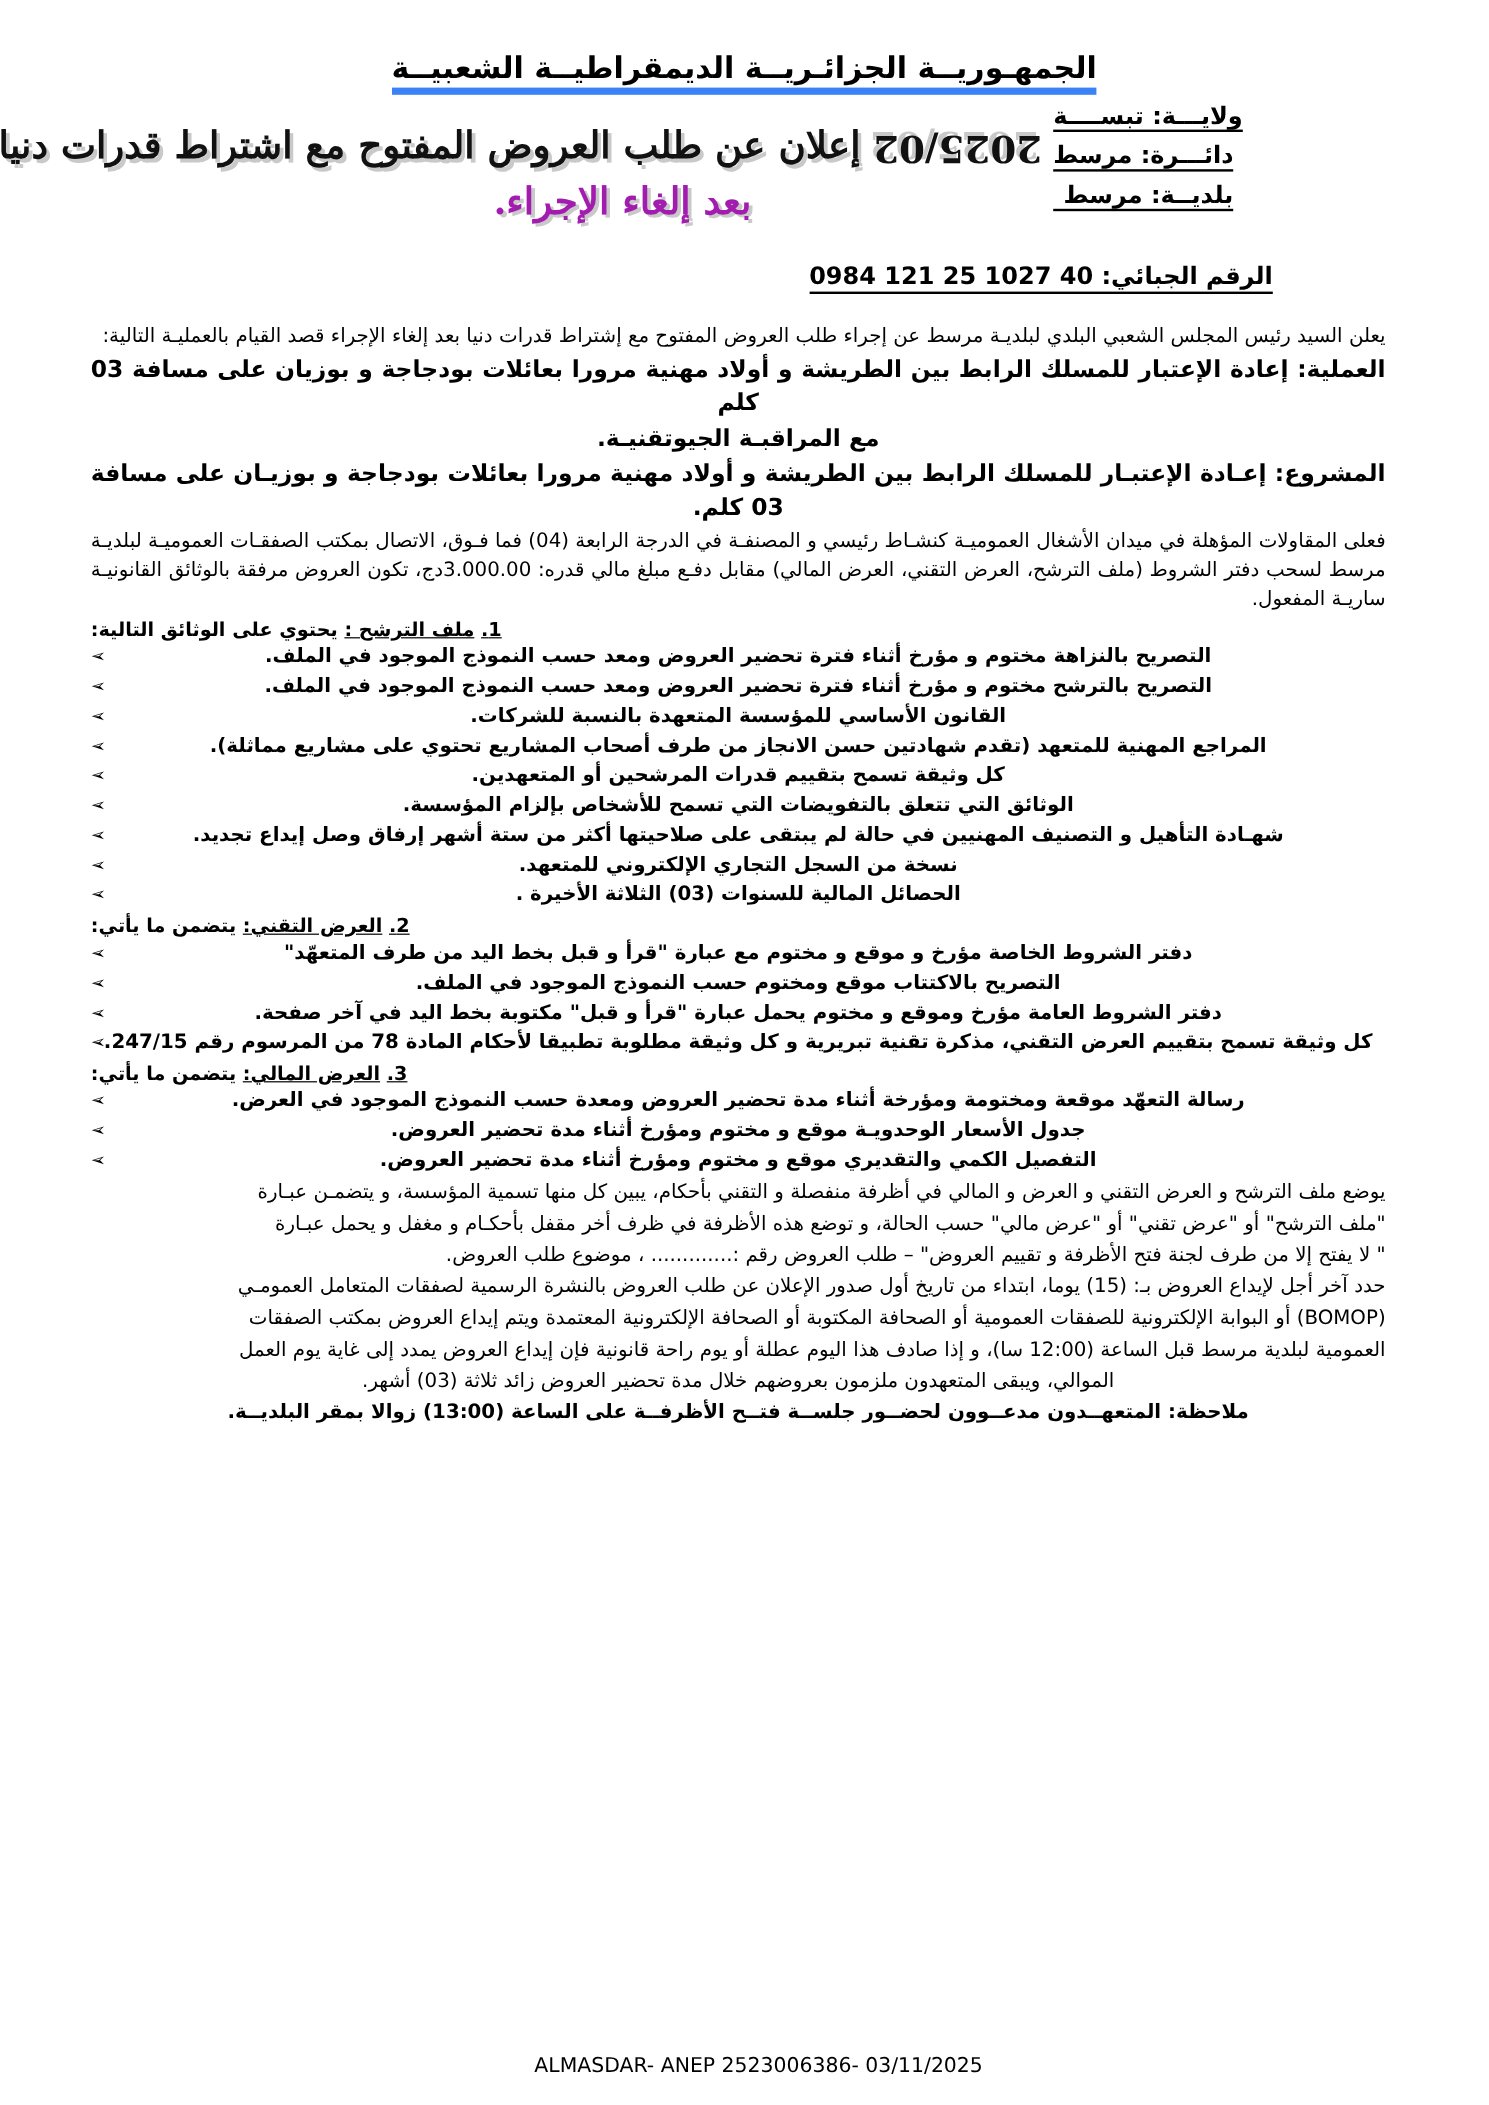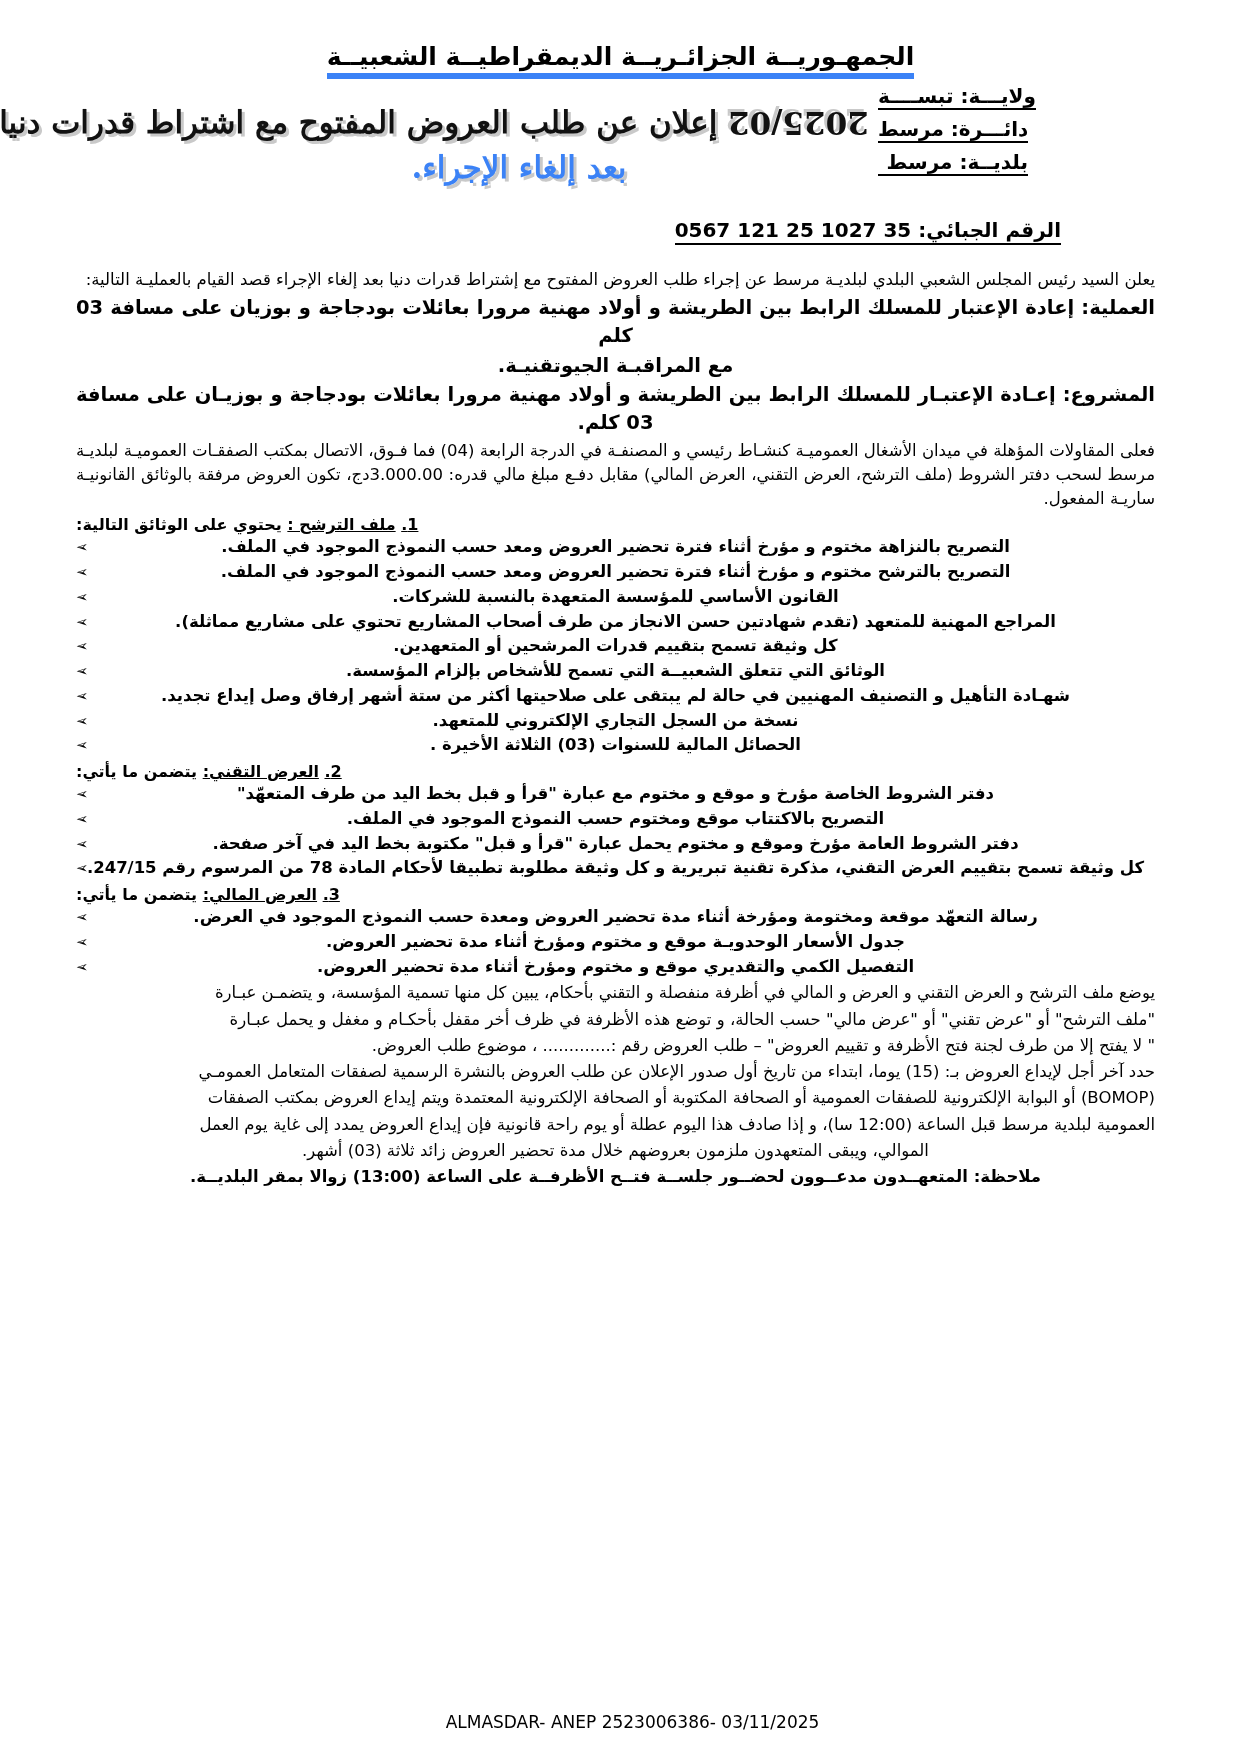--- a/index.html
+++ b/index.html
@@ -98,21 +98,21 @@
   }
   .title-num {
     display: inline-block;
     transform: rotate(180deg);
     direction: ltr;
   }
   .title-second {
     font-family: "DejaVu Serif", "Liberation Serif", serif;
     font-size: 31px;
     font-weight: bold;
-    color: #3b82f6;
+    color: #a21caf;
     text-shadow: 3px 3px 0 #c9c9c9;
     margin-top: 4px;
   }
 
   
   .body-area {
     position: absolute;
     top: 268px;
     left: 0;
     width: 1241px;
@@ -218,21 +218,21 @@
     </div>
     <div class="admin-line">
       <span>دائـــرة: مرسط</span>
     </div>
     <div class="admin-line">
       <span>بلديــة: مرسط</span>
     </div>
   </div>
 
   <div class="fiscal-line">
-    <span>الرقم الجبائي: 35 1027 25 121 0567</span>
+    <span>الرقم الجبائي: 40 1027 25 121 0984</span>
   </div>
 
   <div class="title-wrap">
     <div class="title-main">
       <span class="title-num">2025/02</span>
       <span>إعلان عن طلب العروض المفتوح مع اشتراط قدرات دنيا رقم:</span>
     </div>
     <div class="title-second">بعد إلغاء الإجراء.</div>
   </div>
 
@@ -258,21 +258,21 @@
       <span class="num">1.</span>
       <span class="ttl">ملف الترشح :</span>
       <span>يحتوي على الوثائق التالية:</span>
     </div>
     <ul class="doclist">
       <li><span class="arrow">➢</span><span>التصريح بالنزاهة مختوم و مؤرخ أثناء فترة تحضير العروض ومعد حسب النموذج الموجود في الملف.</span></li>
       <li><span class="arrow">➢</span><span>التصريح بالترشح مختوم و مؤرخ أثناء فترة تحضير العروض ومعد حسب النموذج الموجود في الملف.</span></li>
       <li><span class="arrow">➢</span><span>القانون الأساسي للمؤسسة المتعهدة بالنسبة للشركات.</span></li>
       <li><span class="arrow">➢</span><span>المراجع المهنية للمتعهد (تقدم شهادتين حسن الانجاز من طرف أصحاب المشاريع تحتوي على مشاريع مماثلة).</span></li>
       <li><span class="arrow">➢</span><span>كل وثيقة تسمح بتقييم قدرات المرشحين أو المتعهدين.</span></li>
-      <li><span class="arrow">➢</span><span>الوثائق التي تتعلق الشعبيــة التي تسمح للأشخاص بإلزام المؤسسة.</span></li>
+      <li><span class="arrow">➢</span><span>الوثائق التي تتعلق بالتفويضات التي تسمح للأشخاص بإلزام المؤسسة.</span></li>
       <li><span class="arrow">➢</span><span>شهـادة التأهيل و التصنيف المهنيين في حالة لم يبتقى على صلاحيتها أكثر من ستة أشهر إرفاق وصل إيداع تجديد.</span></li>
       <li><span class="arrow">➢</span><span>نسخة من السجل التجاري الإلكتروني للمتعهد.</span></li>
       <li><span class="arrow">➢</span><span>الحصائل المالية للسنوات (03) الثلاثة الأخيرة .</span></li>
     </ul>
 
     <div class="sec-head">
       <span class="num">2.</span>
       <span class="ttl">العرض التقني:</span>
       <span>يتضمن ما يأتي:</span>
     </div>

